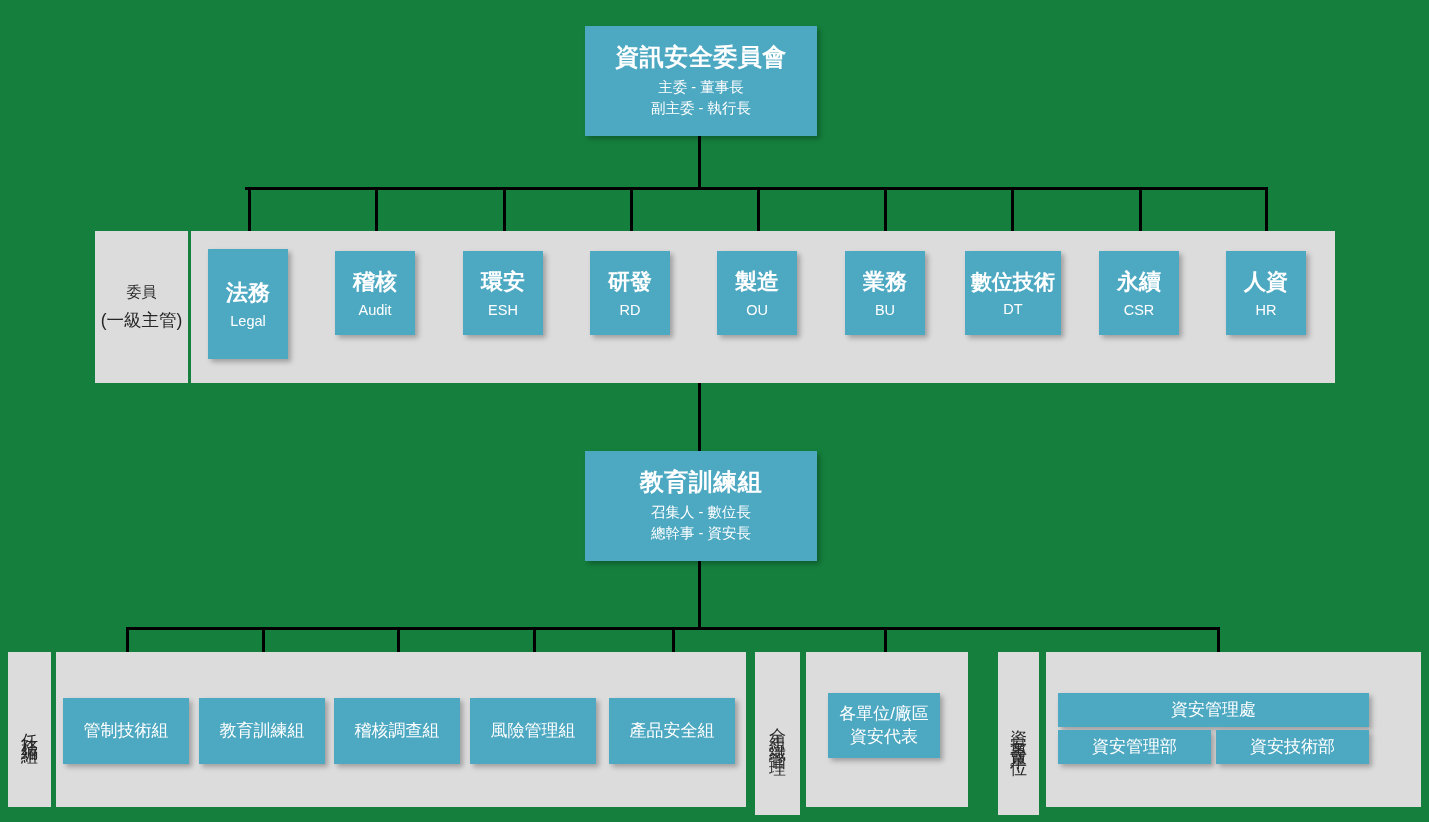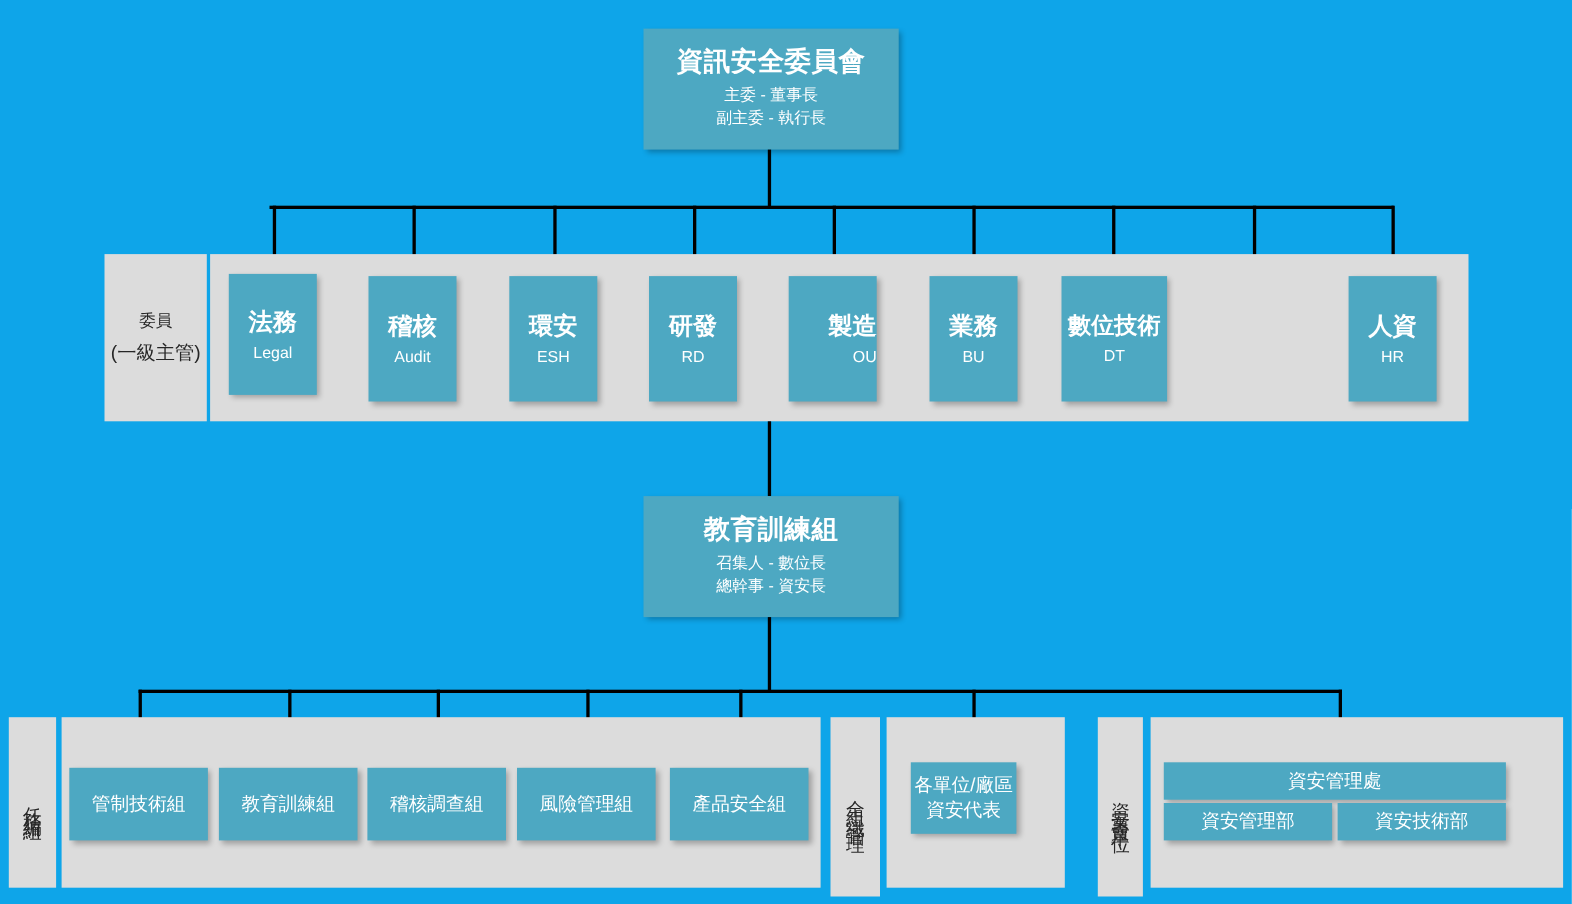--- a/index.html
+++ b/index.html
@@ -8,21 +8,21 @@
     background: #ffffff;
   }
   body {
     font-family: "Liberation Sans", "DejaVu Sans", sans-serif;
     -webkit-font-smoothing: antialiased;
   }
   #canvas {
     position: relative;
     width: 1429px;
     height: 822px;
-    background: #0ea5e9;
+    background: #15803d;
     overflow: hidden;
   }
 
   
   .panel {
     position: absolute;
     background: #dcdcdc;
   }
 
   
@@ -50,21 +50,21 @@
   }
   .bigbox .sub {
     font-size: 14.5px;
     font-weight: normal;
     line-height: 1.45;
   }
 
   
   .cbox {
     width: 80px;
-    height: 114px;
+    height: 84px;
     padding-top: 2px;
   }
   .cbox.tall { height: 110px; }
   .cbox .cn {
     font-size: 22px;
     font-weight: bold;
     white-space: nowrap;
     margin-bottom: 7px;
   }
   .cbox .cn.small { font-size: 21px; }
@@ -160,31 +160,35 @@
     <div class="en">Audit</div>
   </div>
   <div class="tealbox cbox" style="left:463px; top:251px;">
     <div class="cn">環安</div>
     <div class="en">ESH</div>
   </div>
   <div class="tealbox cbox" style="left:590px; top:251px;">
     <div class="cn">研發</div>
     <div class="en">RD</div>
   </div>
-  <div class="tealbox cbox" style="left:717px; top:251px;align-items:flex-end;">
+  <div class="tealbox cbox" style="left:717px; top:251px;">
     <div class="cn">製造</div>
     <div class="en">OU</div>
   </div>
   <div class="tealbox cbox" style="left:845px; top:251px;">
     <div class="cn">業務</div>
     <div class="en">BU</div>
   </div>
   <div class="tealbox cbox" style="left:965px; top:251px; width:96px;">
     <div class="cn small">數位技術</div>
     <div class="en">DT</div>
+  </div>
+  <div class="tealbox cbox" style="left:1099px; top:251px;">
+    <div class="cn">永續</div>
+    <div class="en">CSR</div>
   </div>
   <div class="tealbox cbox" style="left:1226px; top:251px;">
     <div class="cn">人資</div>
     <div class="en">HR</div>
   </div>
 
   <div class="vline" style="left:698px; top:383px; height:68px;"></div>
 
   <div class="tealbox bigbox" style="left:585px; top:451px;">
     <div class="title">教育訓練組</div>
@@ -212,21 +216,21 @@
   <div class="tealbox tbox" style="left:199px; top:698px;">教育訓練組</div>
   <div class="tealbox tbox" style="left:334px; top:698px;">稽核調查組</div>
   <div class="tealbox tbox" style="left:470px; top:698px;">風險管理組</div>
   <div class="tealbox tbox" style="left:609px; top:698px;">產品安全組</div>
 
   <div class="panel" style="left:755px; top:652px; width:45px; height:163px;"></div>
   <div class="vlabel" style="left:755px; top:652px; width:45px; height:163px; letter-spacing:8px;">全組織管理</div>
 
   <div class="panel" style="left:806px; top:652px; width:162px; height:155px;"></div>
 
-  <div class="tealbox dbox" style="left:828px; top:693px; width:96px; height:65px; line-height:1.3;">
+  <div class="tealbox dbox" style="left:828px; top:693px; width:112px; height:65px; line-height:1.3;">
     <div>各單位/廠區</div>
     <div>資安代表</div>
   </div>
 
   <div class="panel" style="left:998px; top:652px; width:41px; height:163px;"></div>
   <div class="vlabel" style="left:998px; top:652px; width:41px; height:163px; letter-spacing:6px;">資安專責單位</div>
 
   <div class="panel" style="left:1046px; top:652px; width:375px; height:155px;"></div>
 
   <div class="tealbox dbox" style="left:1058px; top:693px; width:311px; height:34px;">資安管理處</div>

